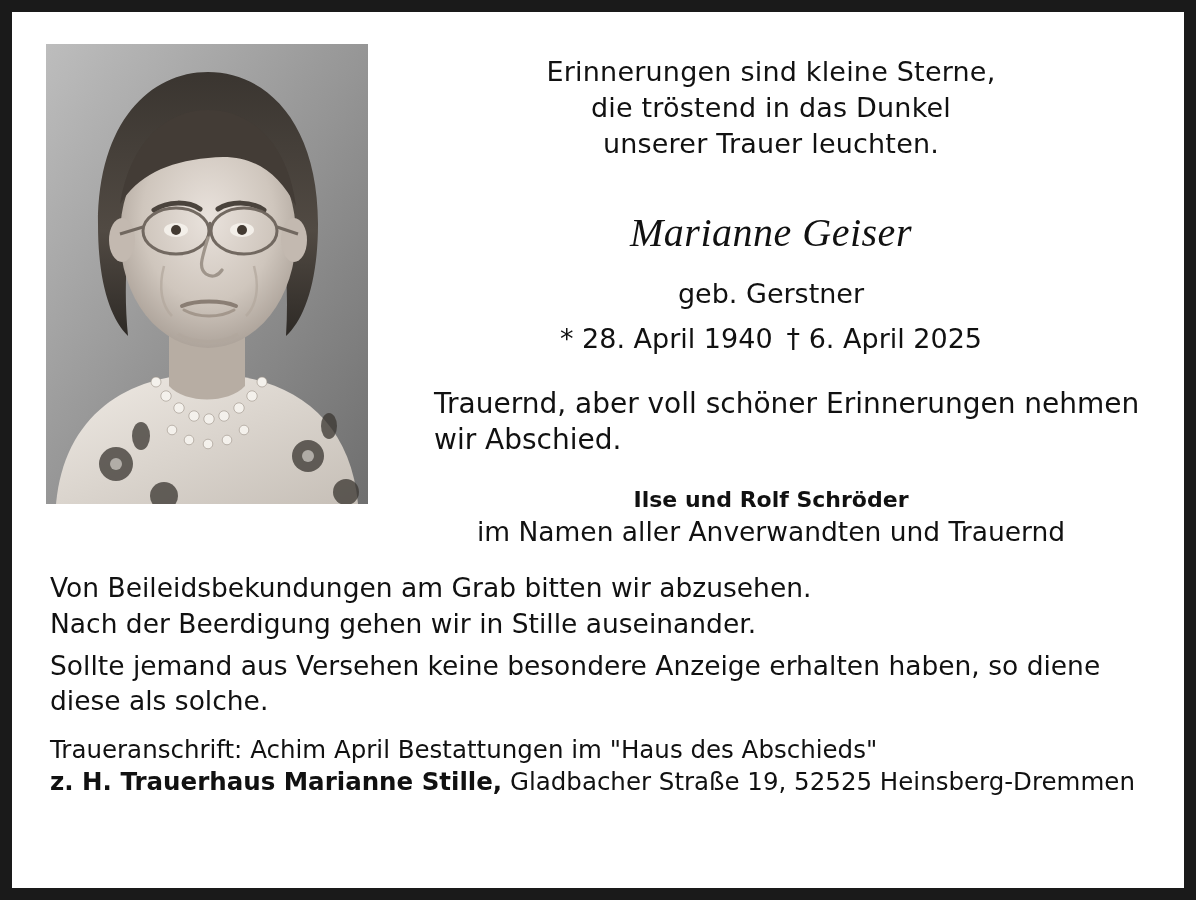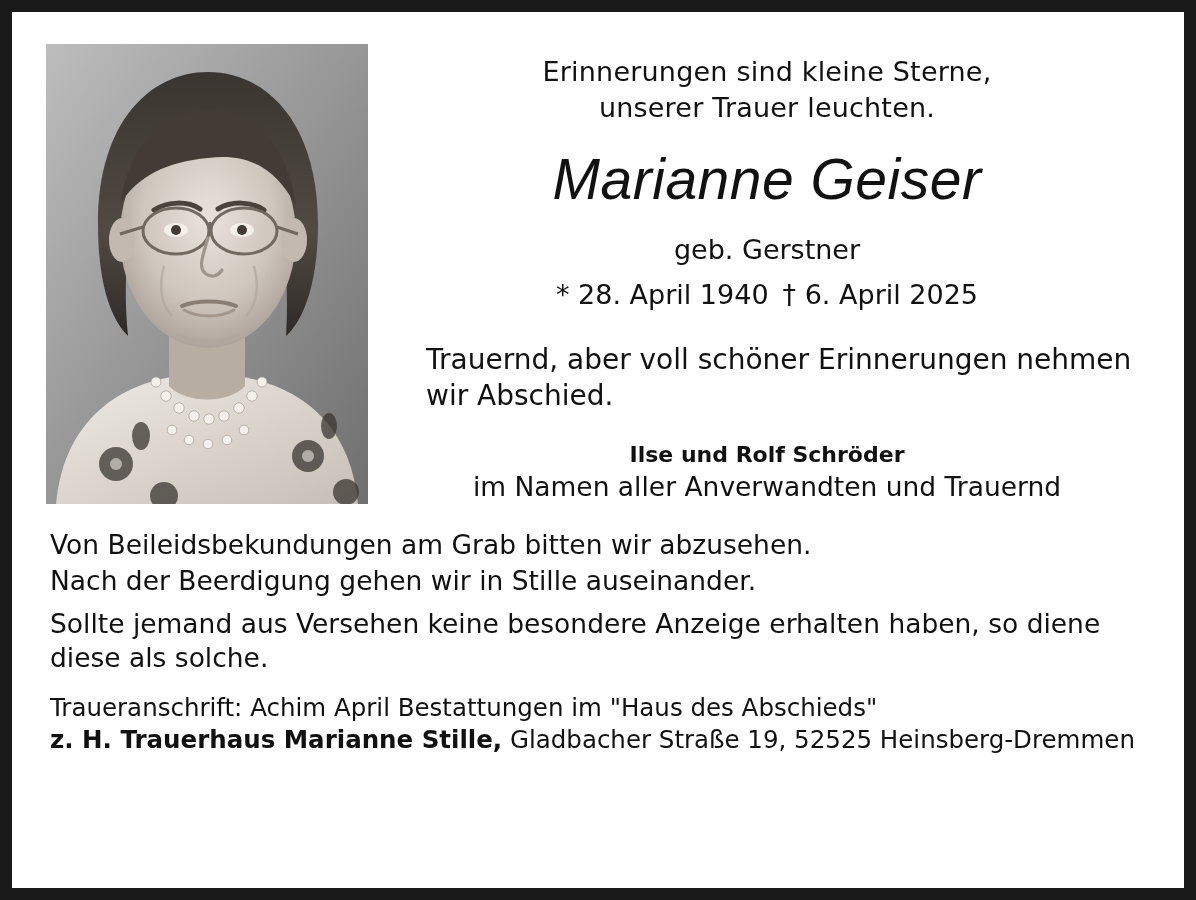--- a/index.html
+++ b/index.html
@@ -28,20 +28,21 @@
     left: 0;
     right: 0;
     bottom: 0;
     background: #ffffff;
     padding: 28px 34px 20px 34px;
     box-sizing: border-box;
   }
   .top-area {
     display: flex;
     align-items: flex-start;
+    gap: 8px;
   }
   
   .portrait {
     width: 322px;
     height: 460px;
     flex: 0 0 322px;
     position: relative;
     overflow: hidden;
     background: #8d8d8d;
     margin-top: 4px;
@@ -55,26 +56,26 @@
     text-align: center;
   }
   .verse {
     font-size: 27px;
     line-height: 1.33;
     letter-spacing: 0.2px;
     margin-top: 14px;
   }
   .verse div { white-space: nowrap; }
   .name {
-    font-family: Liberation Sans, sans-serif;
+    font-family: Liberation Serif, serif;
     font-style: italic;
     font-weight: 400;
-    font-size: 57px;
+    font-size: 40px;
     line-height: 1.05;
-    margin-top: 24px;
+    margin-top: 50px;
     letter-spacing: 0.5px;
   }
   .born-name {
     font-size: 27px;
     margin-top: 24px;
   }
   .dates {
     font-size: 27px;
     margin-top: 14px;
   }
@@ -223,20 +224,21 @@
           <path d="M132 290 C 148 300, 176 300, 192 290" stroke="#b0a69c" stroke-width="3" fill="none" opacity="0.7"></path>
 
           <path d="M118 222 C 112 244, 116 262, 126 272" stroke="#b3a89e" stroke-width="2.5" fill="none" opacity="0.75"></path>
           <path d="M208 222 C 214 244, 210 262, 200 272" stroke="#b3a89e" stroke-width="2.5" fill="none" opacity="0.75"></path>
         </svg>
       </div>
 
       <div class="right-col">
         <div class="verse">
           <div>Erinnerungen sind kleine Sterne,</div>
+          <div>die tröstend in das Dunkel</div>
           <div>unserer Trauer leuchten.</div>
         </div>
 
         <div class="name">Marianne Geiser</div>
         <div class="born-name">geb. Gerstner</div>
         <div class="dates">
           <span>* 28. April 1940</span><span class="sep"></span><span>† 6. April 2025</span>
         </div>
 
         <div class="mourn">Trauernd, aber voll schöner Erinnerungen nehmen wir Abschied.</div>

